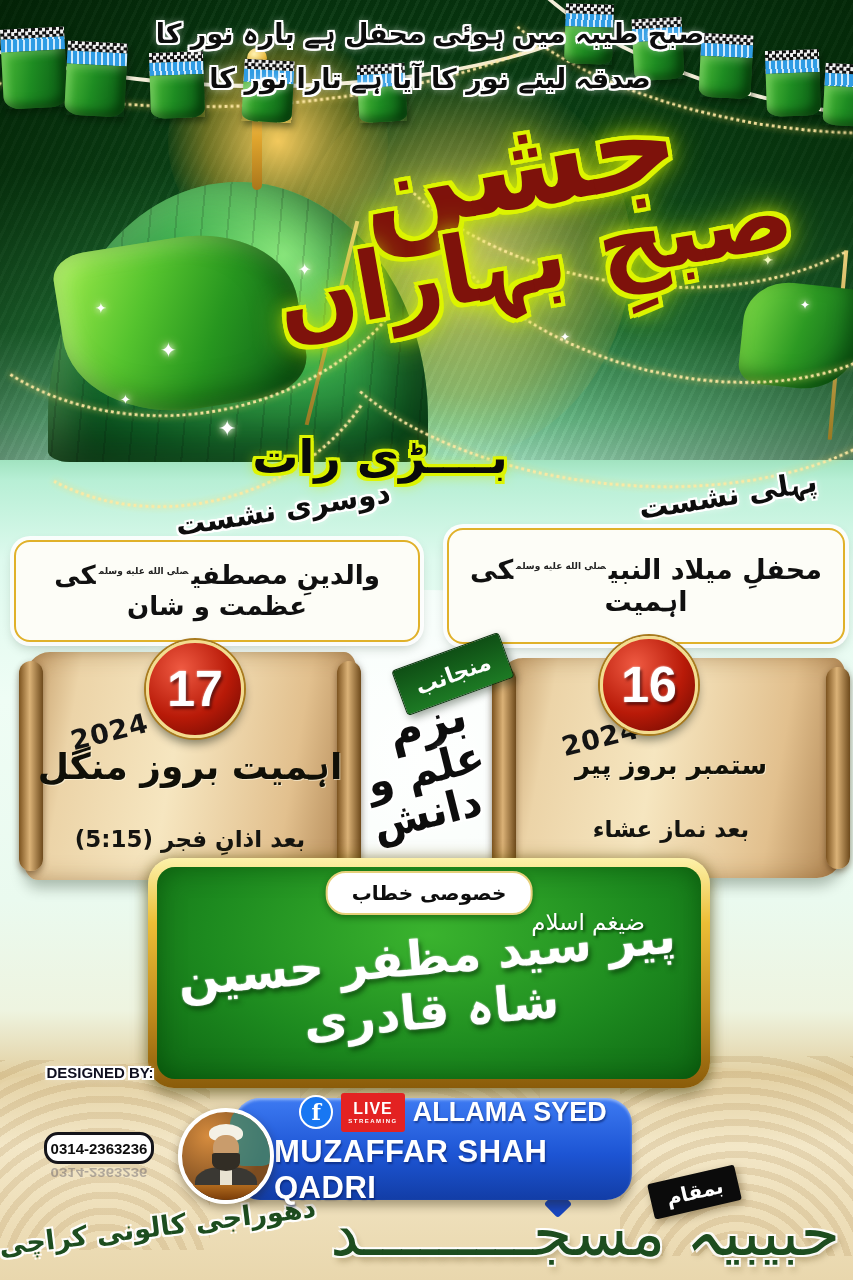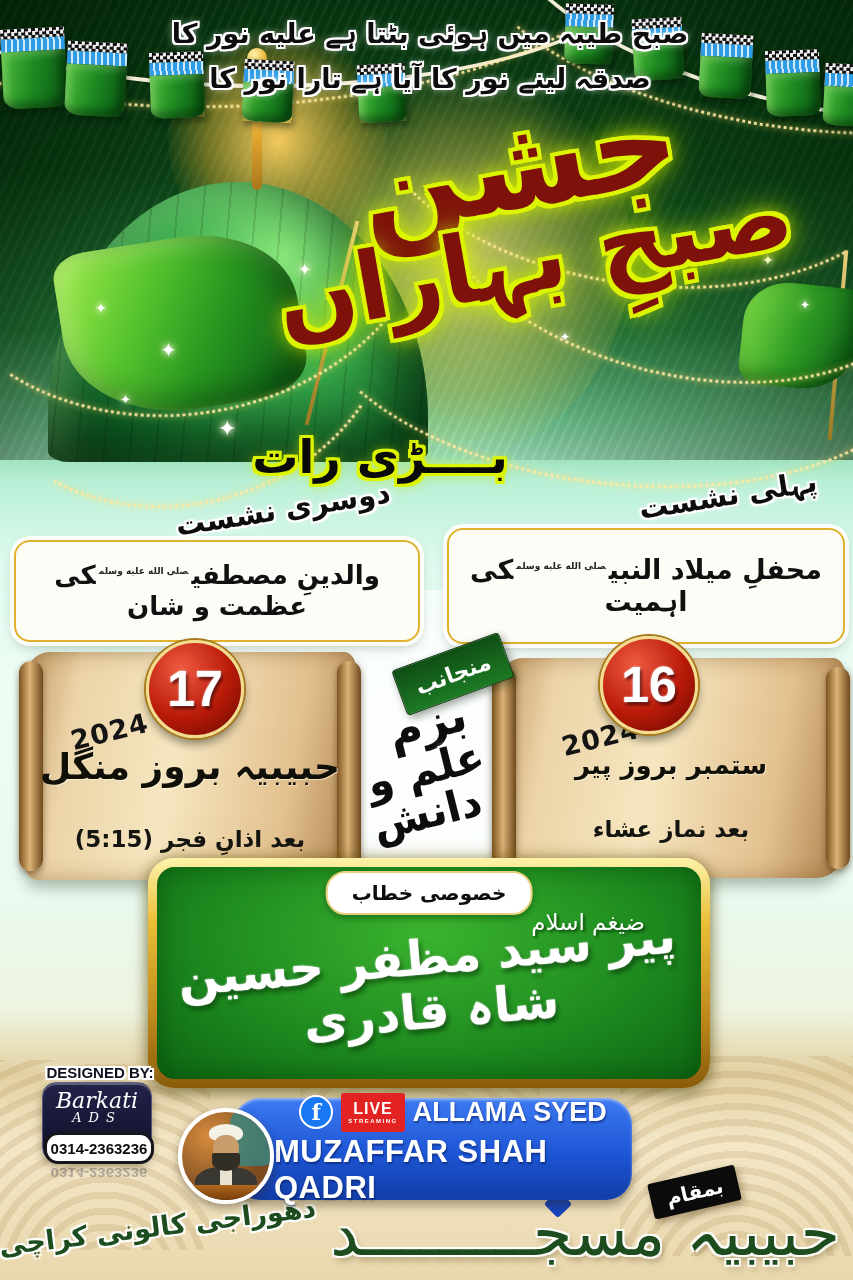--- a/index.html
+++ b/index.html
@@ -293,21 +293,21 @@
       <span class="sparkle" style="left: 120px; top: 392px; font-size: 13px;">✦</span>
       <span class="sparkle" style="left: 338px; top: 298px; font-size: 15px;">✦</span>
       <span class="sparkle" style="left: 762px; top: 252px; font-size: 14px;">✦</span>
       <span class="sparkle" style="left: 800px; top: 298px; font-size: 12px;">✦</span>
       <span class="sparkle" style="left: 560px; top: 330px; font-size: 12px;">✦</span>
     </div>
 
   <div class="abs mid-glow"></div>
 
   <div class="abs couplet urdu ow">
-    <div>صبح طیبہ میں ہوئی بٹتا ہے عليه نور کا</div>
+    <div>صبح طیبہ میں ہوئی محفل ہے بارہ نور کا</div>
     <div>صدقہ لینے نور کا آیا ہے تارا نور کا</div>
   </div>
 
   <div class="abs main-title urdu">
     <div class="mt1">جشن</div>
     <div class="mt2">صبحِ بہاراں</div>
   </div>
   <div class="abs subtitle urdu">بــــڑی رات</div>
 
   <div class="abs sess-label lbl-r urdu ow">پہلی نشست</div>
@@ -330,21 +330,21 @@
     <div class="s-year" style="left:64px;top:64px;">2024</div>
     <div class="s-line" style="top:92px;">ستمبر بروز پیر</div>
     <div class="s-time" style="top:158px;">بعد نماز عشاء</div>
   </div>
   <div class="abs day-circle dc-r">16</div>
 
   <div class="abs scroll scr-l">
     <div class="curl curl-l"></div>
     <div class="curl curl-r"></div>
     <div class="s-year" style="left:46px;top:64px;">2024</div>
-    <div class="s-line" style="top:94px;font-size:36px;">حبیبیہ بروز منگل</div>
+    <div class="s-line" style="top:94px;font-size:36px;">اہمیت بروز منگل</div>
     <div class="s-time" style="top:174px;">بعد اذانِ فجر (5:15)</div>
   </div>
   <div class="abs day-circle dc-l">17</div>
 
   <div class="abs org-tag urdu">منجانب</div>
   <div class="abs org-text urdu ow">
     <div class="o1">بزم</div>
     <div class="o2">علم و</div>
     <div class="o3">دانش</div>
   </div>
@@ -357,24 +357,20 @@
     </div>
   </div>
 
   <div class="abs bottom-zone">
     <div class="arch-pattern ap1"></div>
     <div class="arch-pattern ap2"></div>
     <div class="arch-pattern ap3"></div>
   </div>
 
   <div class="abs designed-heading ow">DESIGNED BY:</div>
-  <div class="abs designer-box">
-    <div class="designer-brand">Barkati</div>
-    <div class="designer-sub">ADS</div>
-  </div>
   <div class="abs phone-pill">0314-2363236</div>
   <div class="abs phone-reflection">0314-2363236</div>
 
   <div class="abs photo">
     <div class="abs p-body"></div>
     <div class="abs p-shirt"></div>
     <div class="abs p-cap"></div>
     <div class="abs p-face"></div>
     <div class="abs p-beard"></div>
     <div class="abs p-desk"></div>

